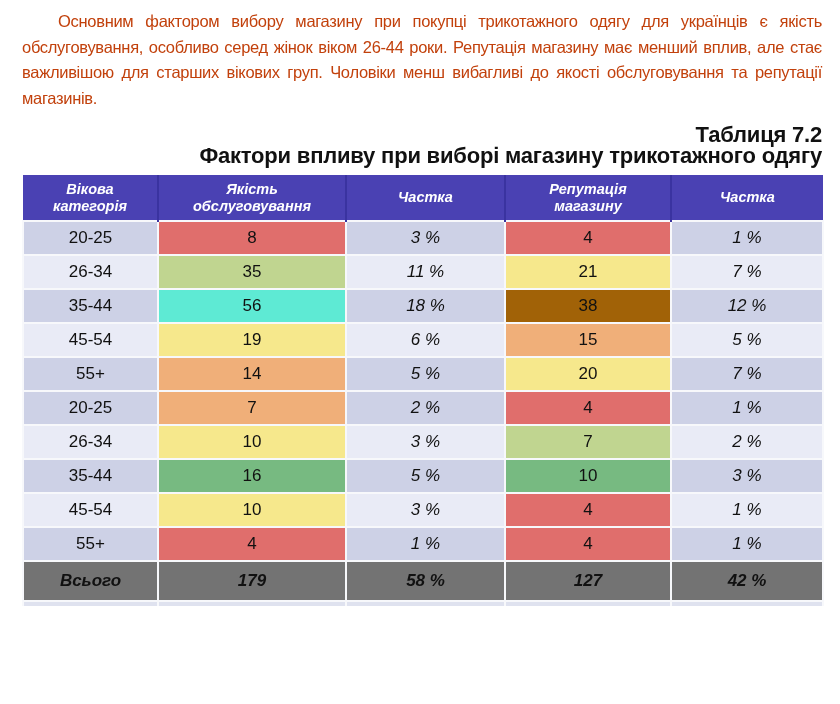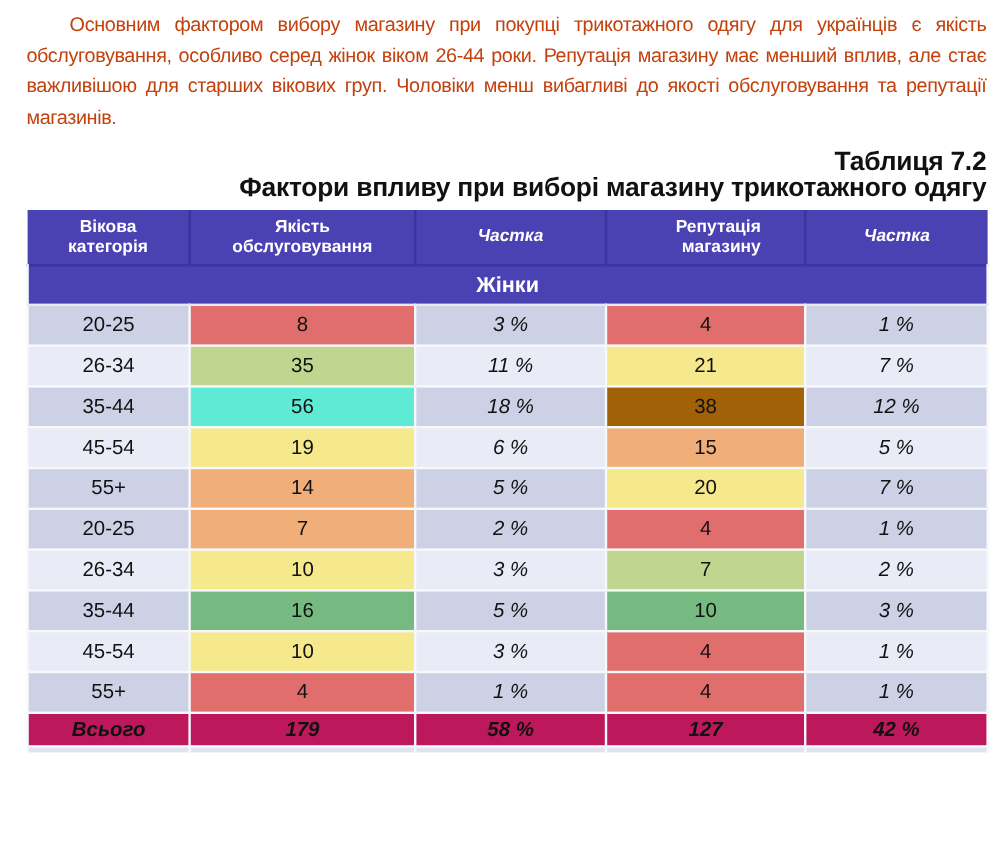--- a/index.html
+++ b/index.html
@@ -39,26 +39,27 @@
   thead th {
     background: #4A41B3;
     color: #ffffff;
     font-size: 14.5px;
     font-weight: 700;
     height: 46px;
     text-align: center;
     vertical-align: middle;
     padding: 3px 4px;
     line-height: 17px;
+    font-style: italic;
   }
   thead th + th { border-left: 2px solid #3A33A0; }
   thead th .hdr { display: inline-block; }
   th.h1 .hdr { max-width: 82px; }
   th.h2 .hdr { max-width: 124px; }
-  th.h4 .hdr { max-width: 92px; text-align: right; }
+  th.h4 .hdr { max-width: 92px; }
   th.pct-h { font-style: italic; }
 
   td.band {
     background: #4A41B3;
     color: #ffffff;
     font-weight: 700;
     font-size: 18px;
     text-align: center;
     height: 33px;
     border-top: 2px solid #3A33A0;
@@ -69,24 +70,24 @@
     height: 34px;
     text-align: center;
     vertical-align: middle;
     border: 2px solid #f7f8fb;
   }
   tr.shade-dark  td { background: #CDD1E6; }
   tr.shade-light td { background: #E9EBF6; }
   td.pct { font-style: italic; }
 
   tr.total-row td {
-    background: #be185d;
+    background: #737373;
     font-weight: 700;
     font-style: italic;
-    height: 28px;
+    height: 40px;
   }
   tr.sliver-row td {
     height: 5px;
     background: #dfe2ef;
     border: 2px solid #f7f8fb;
     border-bottom: none;
   }
 </style>
 </head>
 <body>
@@ -111,23 +112,20 @@
     <thead>
       <tr>
         <th class="h1"><span class="hdr">Вікова категорія</span></th>
         <th class="h2"><span class="hdr">Якість обслуговування</span></th>
         <th class="pct-h"><span class="hdr">Частка</span></th>
         <th class="h4 "><span class="hdr">Репутація магазину</span></th>
         <th class="pct-h"><span class="hdr">Частка</span></th>
       </tr>
     </thead>
     <tbody id="table-body">
-        <tr>
-          <td colspan="5" class="band">Жінки</td>
-        </tr>
         <tr class="shade-dark">
           <td class="age">20-25</td>
           <td class="val" style="background: rgb(224, 110, 108);">8</td>
           <td class="pct">3 %</td>
           <td class="val" style="background: rgb(224, 110, 108);">4</td>
           <td class="pct">1 %</td>
         </tr>
         <tr class="shade-light">
           <td class="age">26-34</td>
           <td class="val" style="background: rgb(192, 213, 144);">35</td>

